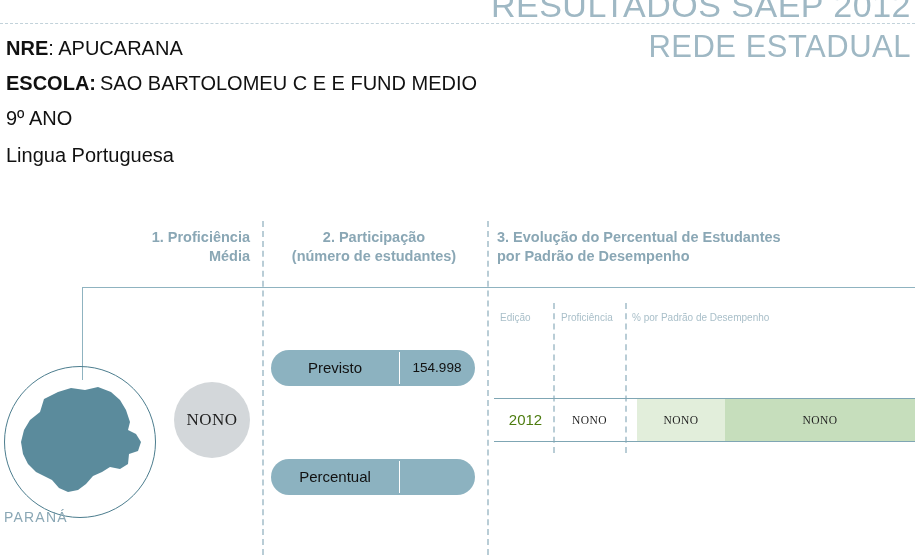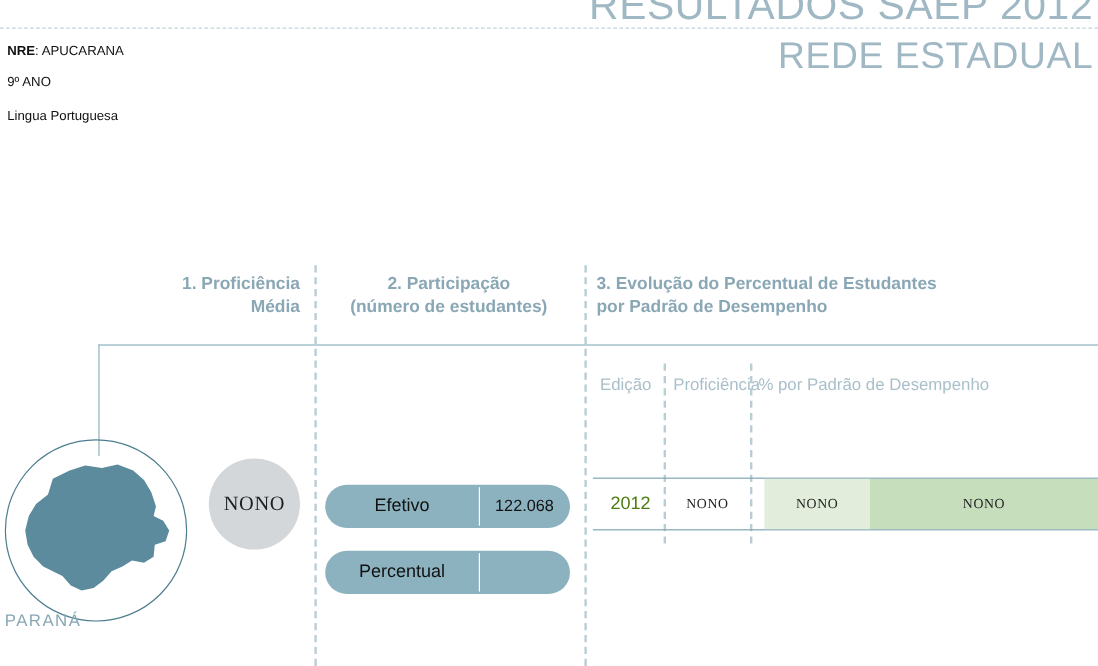--- a/index.html
+++ b/index.html
@@ -55,21 +55,21 @@
   }
 
   
   .info-block {
     position: absolute;
     left: 6px;
     top: 38px;
     width: 520px;
   }
   .info-line {
-    font-size: 11px;
+    font-size: 20px;
     color: #111;
     line-height: 1.0;
     margin-bottom: 15px;
     white-space: nowrap;
   }
   .info-line .lbl {
     font-weight: bold;
   }
   .info-line.escola .val {
     padding-left: 4px;
@@ -208,21 +208,21 @@
     color: #111;
   }
   #pill0 { top: 350px; }
   #pill1 { top: 404px; }
   #pill2 { top: 459px; }
 
   
   .tbl-head {
     position: absolute;
     top: 312px;
-    font-size: 14px;
+    font-size: 10px;
     color: #a9bfc9;
     white-space: nowrap;
   }
   #th0 { left: 500px; }
   #th1 { left: 561px; }
   #th2 { left: 632px; }
 
   .tbl-dash {
     position: absolute;
     top: 303px;
@@ -287,20 +287,21 @@
 <div class="page">
 
   <div class="header-titles">
     <span class="title-main">RESULTADOS SAEP 2012</span>
     <span class="title-sub">REDE ESTADUAL</span>
   </div>
   <div class="header-rule"></div>
 
   <div class="info-block">
     <div class="info-line"><span class="lbl">NRE</span><span class="val">: APUCARANA</span></div>
+    <div class="info-line escola"><span class="lbl">ESCOLA:</span><span class="val">SAO BARTOLOMEU C E E FUND MEDIO</span></div>
     <div class="info-line plain ano">9º ANO</div>
     <div class="info-line plain disc">Lingua Portuguesa</div>
   </div>
 
   <div class="sec-head" id="sec1" style="white-space:pre-line">1. Proficiência
 Média</div>
   <div class="sec-head" id="sec2" style="white-space:pre-line">2. Participação
 (número de estudantes)</div>
   <div class="sec-head" id="sec3" style="white-space:pre-line">3. Evolução do Percentual de Estudantes
 por Padrão de Desempenho</div>
@@ -316,24 +317,24 @@
              L120 50 L118 58 L126 62 L131 70 L128 79 L119 82 L118 92 L110 97
              L100 95 L92 100 L83 104 L76 112 L68 118 L58 120 L49 116 L42 108
              L34 104 L26 100 L18 92 L13 82 L11 70 L14 58 L20 48 Z" fill="#5b8b9c"></path>
   </svg>
   <div class="map-label">PARANÁ</div>
 
   <div class="prof-circle">
     <span>NONO</span>
   </div>
 
-  <div class="pill" id="pill1">
-    <div class="pill-label">Efetivo</div>
+  <div class="pill" id="pill0">
+    <div class="pill-label">Previsto</div>
     <div class="pill-sep"></div>
-    <div class="pill-value">122.068</div>
+    <div class="pill-value">154.998</div>
   </div>
   <div class="pill" id="pill2">
     <div class="pill-label">Percentual</div>
     <div class="pill-sep"></div>
   </div>
 
   <div class="tbl-head" id="th0">Edição</div>
   <div class="tbl-head" id="th1">Proficiência</div>
   <div class="tbl-head" id="th2">% por Padrão de Desempenho</div>
 

